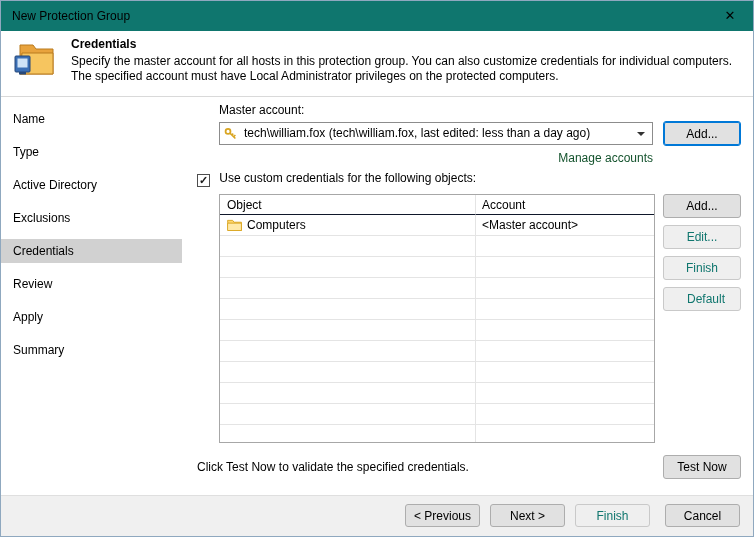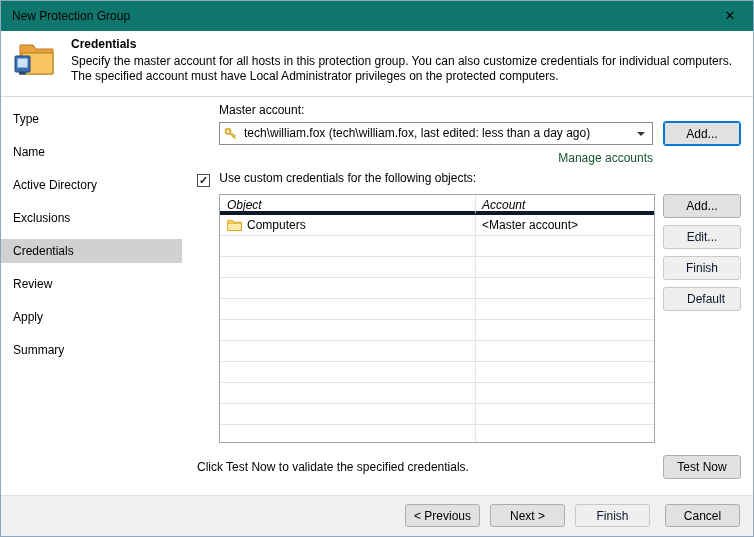--- a/index.html
+++ b/index.html
@@ -51,21 +51,21 @@
     position:absolute; right:7px; top:9px; width:0; height:0;
     border-left:4px solid transparent; border-right:4px solid transparent;
     border-top:4px solid #333;
   }
 
   button.btn {
     font-family:"Liberation Sans", sans-serif; font-size:12px;
     background:#e1e1e1; border:1px solid #adadad; border-radius:3px;
     color:#000000; cursor:pointer;
   }
-  button.btn:disabled { background:#efefef; border-color:#c9c9c9; color:#0f172a; cursor:default; }
+  button.btn:disabled { background:#efefef; border-color:#c9c9c9; color:#0f766e; cursor:default; }
   button.btn.focus-ring { border:1px solid #0078d7; box-shadow: inset 0 0 0 1px #0078d7; }
 
   .btn-add-account { position:absolute; left:662px; top:120px; width:78px; height:25px; }
   .manage-row { position:absolute; left:218px; top:150px; width:434px; text-align:right; }
   .manage-row a { color:#14532d; text-decoration:none; cursor:pointer; }
 
   .checkbox-row { position:absolute; left:196px; top:170px; height:16px; cursor:pointer; }
   .checkbox {
     display:inline-block; width:13px; height:13px; border:1px solid #4d4d4d;
     background:#fff; vertical-align:-2px; text-align:center;
@@ -77,21 +77,21 @@
   .table {
     position:absolute; left:218px; top:193px; width:436px; height:249px;
     border:1px solid #a7a7a7; background:#fff; overflow:hidden;
   }
   .trow { display:flex; height:21px; }
   .trow.head { height:20px; }
   .td, .th {
     overflow:hidden; white-space:nowrap;
     border-right:1px solid #e4e4e4; border-bottom:1px solid #e4e4e4;
   }
-  .th { border-bottom:4px solid #0f172a;font-style:italic; }
+  .th { border-bottom:1px solid #0f172a; }
   .c-obj { width:256px; padding-left:7px; line-height:20px; }
   .c-acc { flex:1; padding-left:6px; line-height:20px; border-right:none; }
   .folder-ico { display:inline-block; vertical-align:-2px; margin-right:5px; }
 
   .btn-side { position:absolute; left:662px; width:78px; height:24px; }
   .btn-edit   { top:224px; }
   .btn-addobj { top:193px; }
   .btn-remove { top:255px; }
   .btn-default{ top:286px;padding-left:8px; }
 
@@ -129,22 +129,22 @@
       <rect x="6.5" y="23.5" width="10" height="9" fill="#cfe3f7"></rect>
       <rect x="8" y="37" width="7" height="2.5" fill="#27497a"></rect>
     </svg>
   </div>
   <div class="header-title">Credentials</div>
   <div class="header-desc1">Specify the master account for all hosts in this protection group. You can also customize credentials for individual computers.</div>
   <div class="header-desc2">The specified account must have Local Administrator privileges on the protected computers.</div>
   <div class="header-divider"></div>
 
   <div class="sidebar">
+    <div class="step">Name</div>
     <div class="step">Type</div>
-    <div class="step">Name</div>
     <div class="step">Active Directory</div>
     <div class="step">Exclusions</div>
     <div class="step selected">Credentials</div>
     <div class="step">Review</div>
     <div class="step">Apply</div>
     <div class="step">Summary</div>
   </div>
 
   <div class="master-label">Master account:</div>
 

